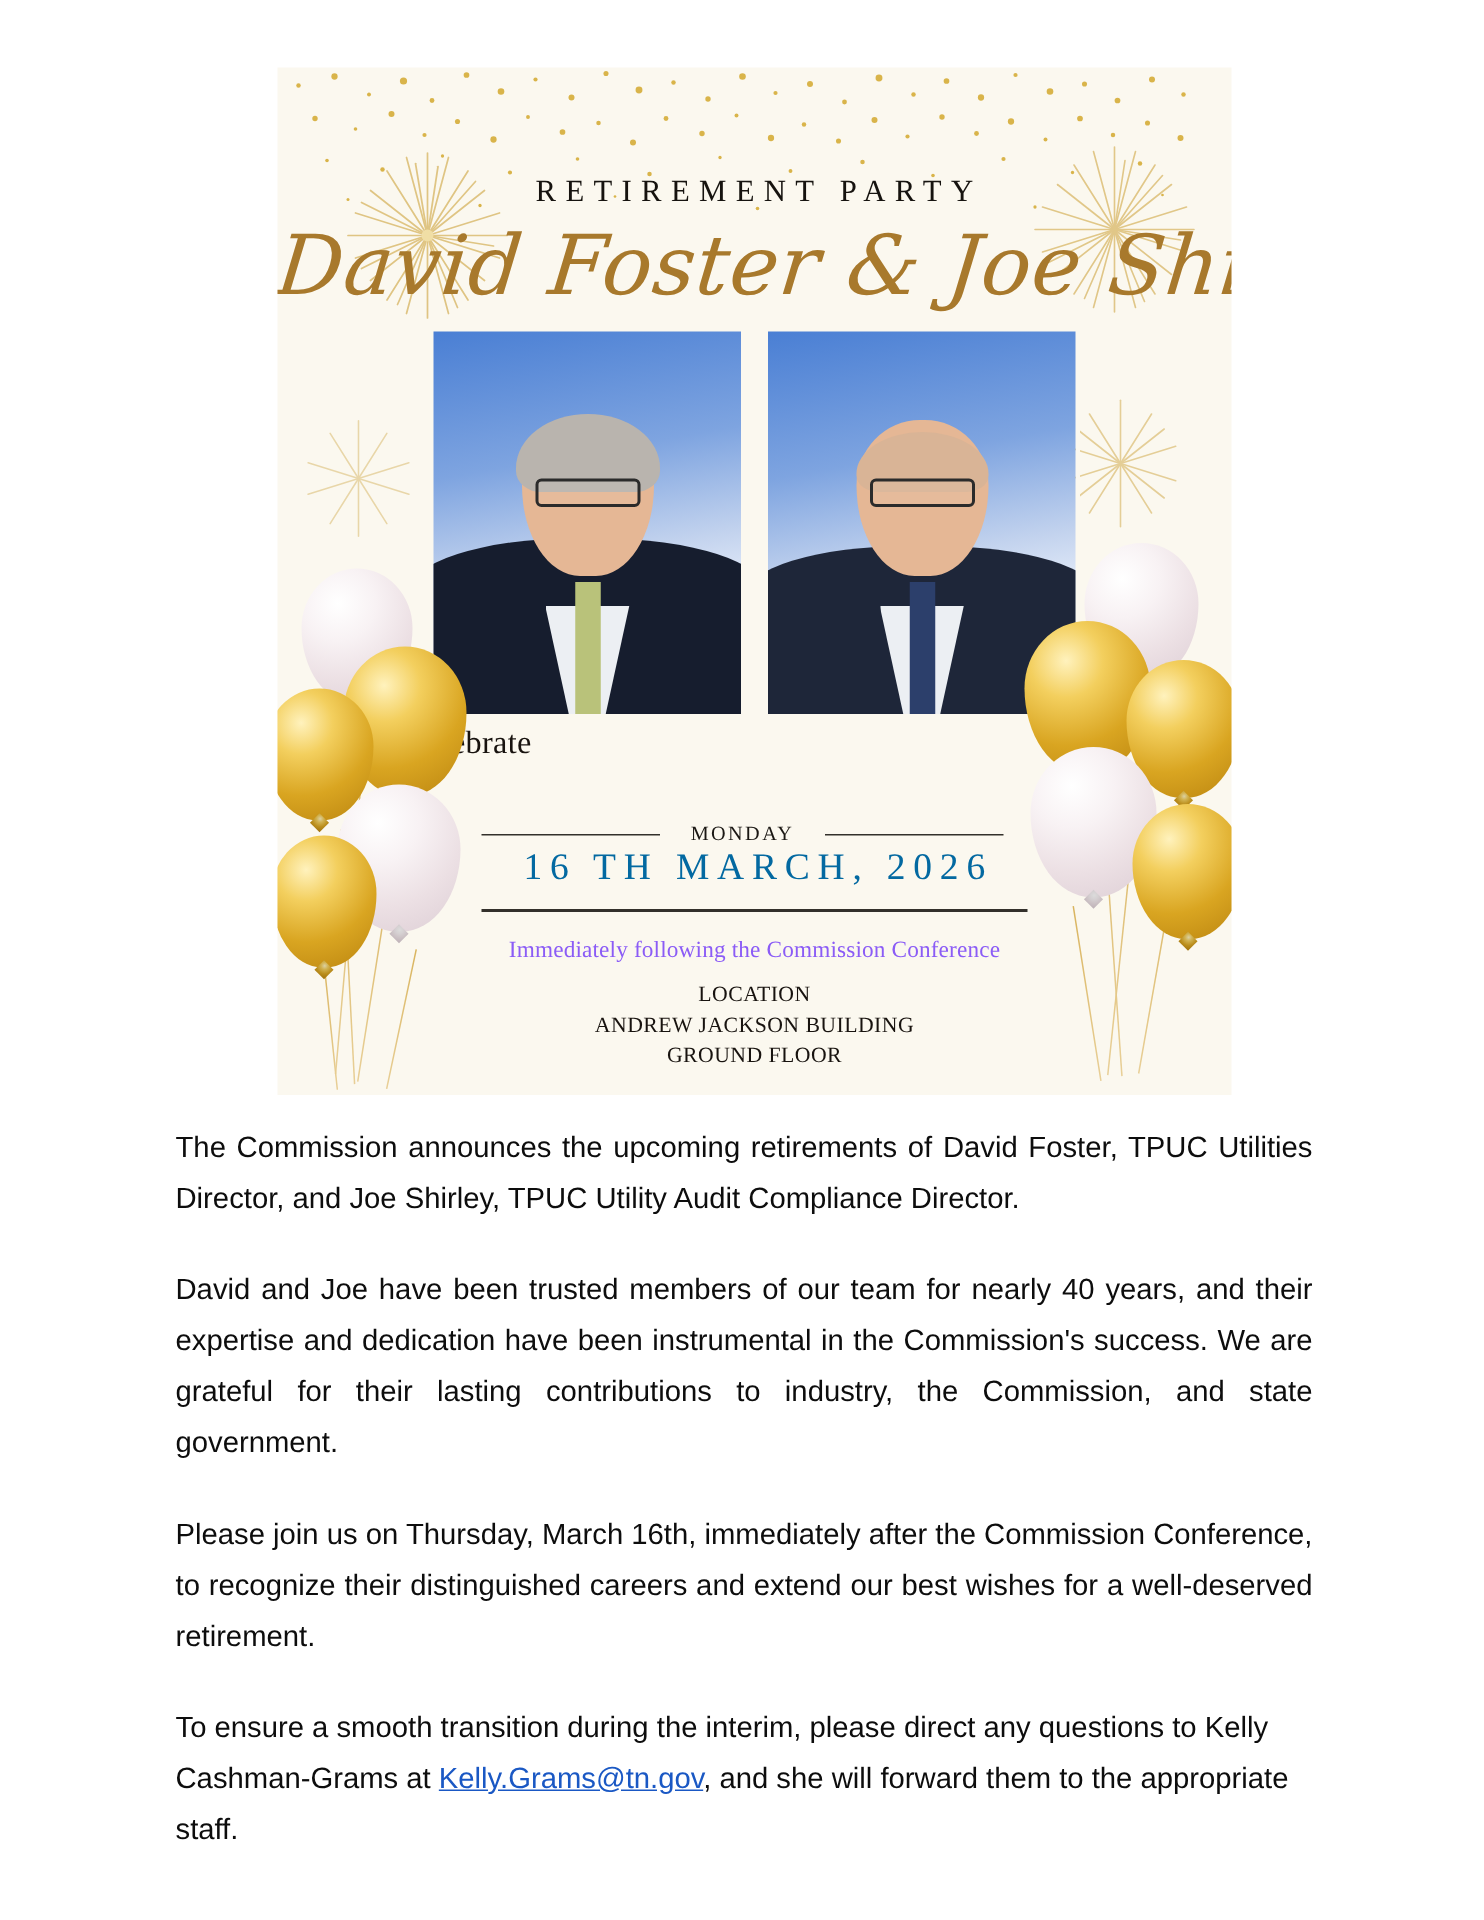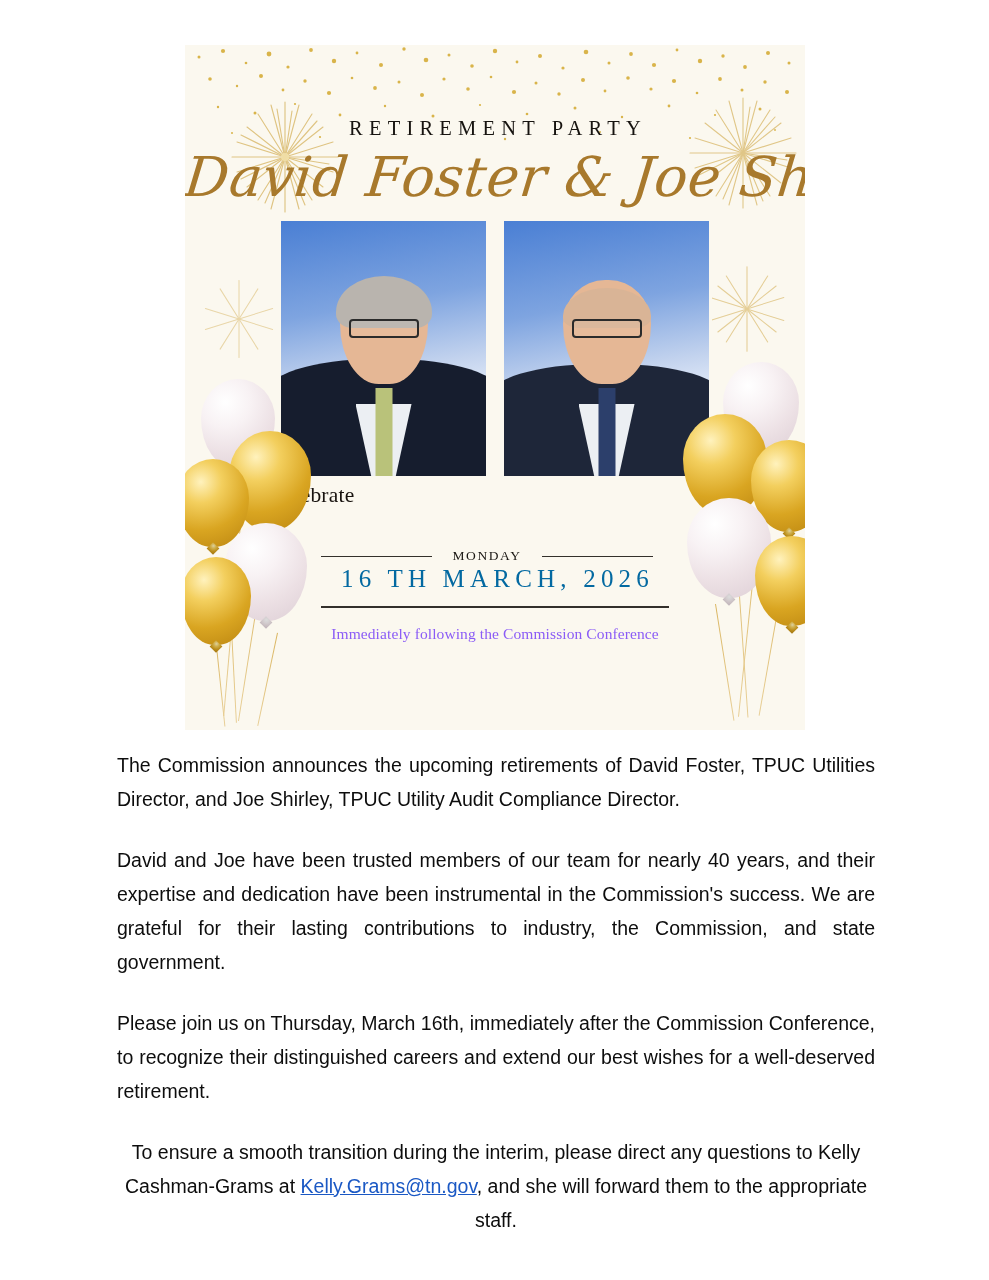--- a/index.html
+++ b/index.html
@@ -17,20 +17,21 @@
 
   
   #flyer {
     position: absolute;
     left: 185px;
     top: 45px;
     width: 620px;
     height: 685px;
     background: #fbf8ef;
     overflow: hidden;
+    padding-left: 16px;
   }
 
   
   .confetti {
     position: absolute;
     left: 0; top: 0;
     width: 620px; height: 120px;
     pointer-events: none;
   }
 
@@ -254,21 +255,21 @@
   }
   #article p {
     margin: 0 0 27px 0;
     font-family: "Liberation Sans", sans-serif;
     font-size: 19.5px;
     line-height: 34px;
     color: #0d0d0d;
     text-align: justify;
   }
   #article p:last-child { margin-bottom: 0; }
-  #article p.nojust { text-align: center; }
+  #article p.nojust { text-align: left; }
   #article a {
     color: #1a58c4;
     text-decoration: underline;
   }
 </style>
 </head>
 <body>
 
 <div id="flyer">
 
@@ -479,20 +480,25 @@
     <div class="rule"></div>
     <div class="day">MONDAY</div>
     <div class="rule"></div>
   </div>
 
   <div class="bigdate">16 TH MARCH, 2026</div>
   <div class="bottomrule"></div>
 
   <div class="following">Immediately following the Commission Conference</div>
 
+  <div class="location">
+    <div>LOCATION</div>
+    <div>ANDREW JACKSON BUILDING</div>
+    <div>GROUND FLOOR</div>
+  </div>
 
   <div class="balloon-cluster" style="left:0;top:330px;width:140px;height:355px;">
     <div class="string" style="left:60px; top:92px;  height:250px; transform:rotate(5deg);"></div>
     <div class="string" style="left:42px; top:178px; height:170px; transform:rotate(-3deg);"></div>
     <div class="string" style="left:78px; top:188px; height:160px; transform:rotate(9deg);"></div>
     <div class="string" style="left:30px; top:262px; height:90px;  transform:rotate(-6deg);"></div>
     <div class="string" style="left:92px; top:258px; height:95px;  transform:rotate(12deg);"></div>
     <div class="balloon bwhite" style="left:16px;  top:4px;   width:74px;  height:90px;"></div>
     <div class="balloon bgold" style="left:44px;  top:56px;  width:82px;  height:100px;"></div>
     <div class="balloon bgold" style="left:-8px;  top:84px;  width:72px;  height:88px;"></div>

